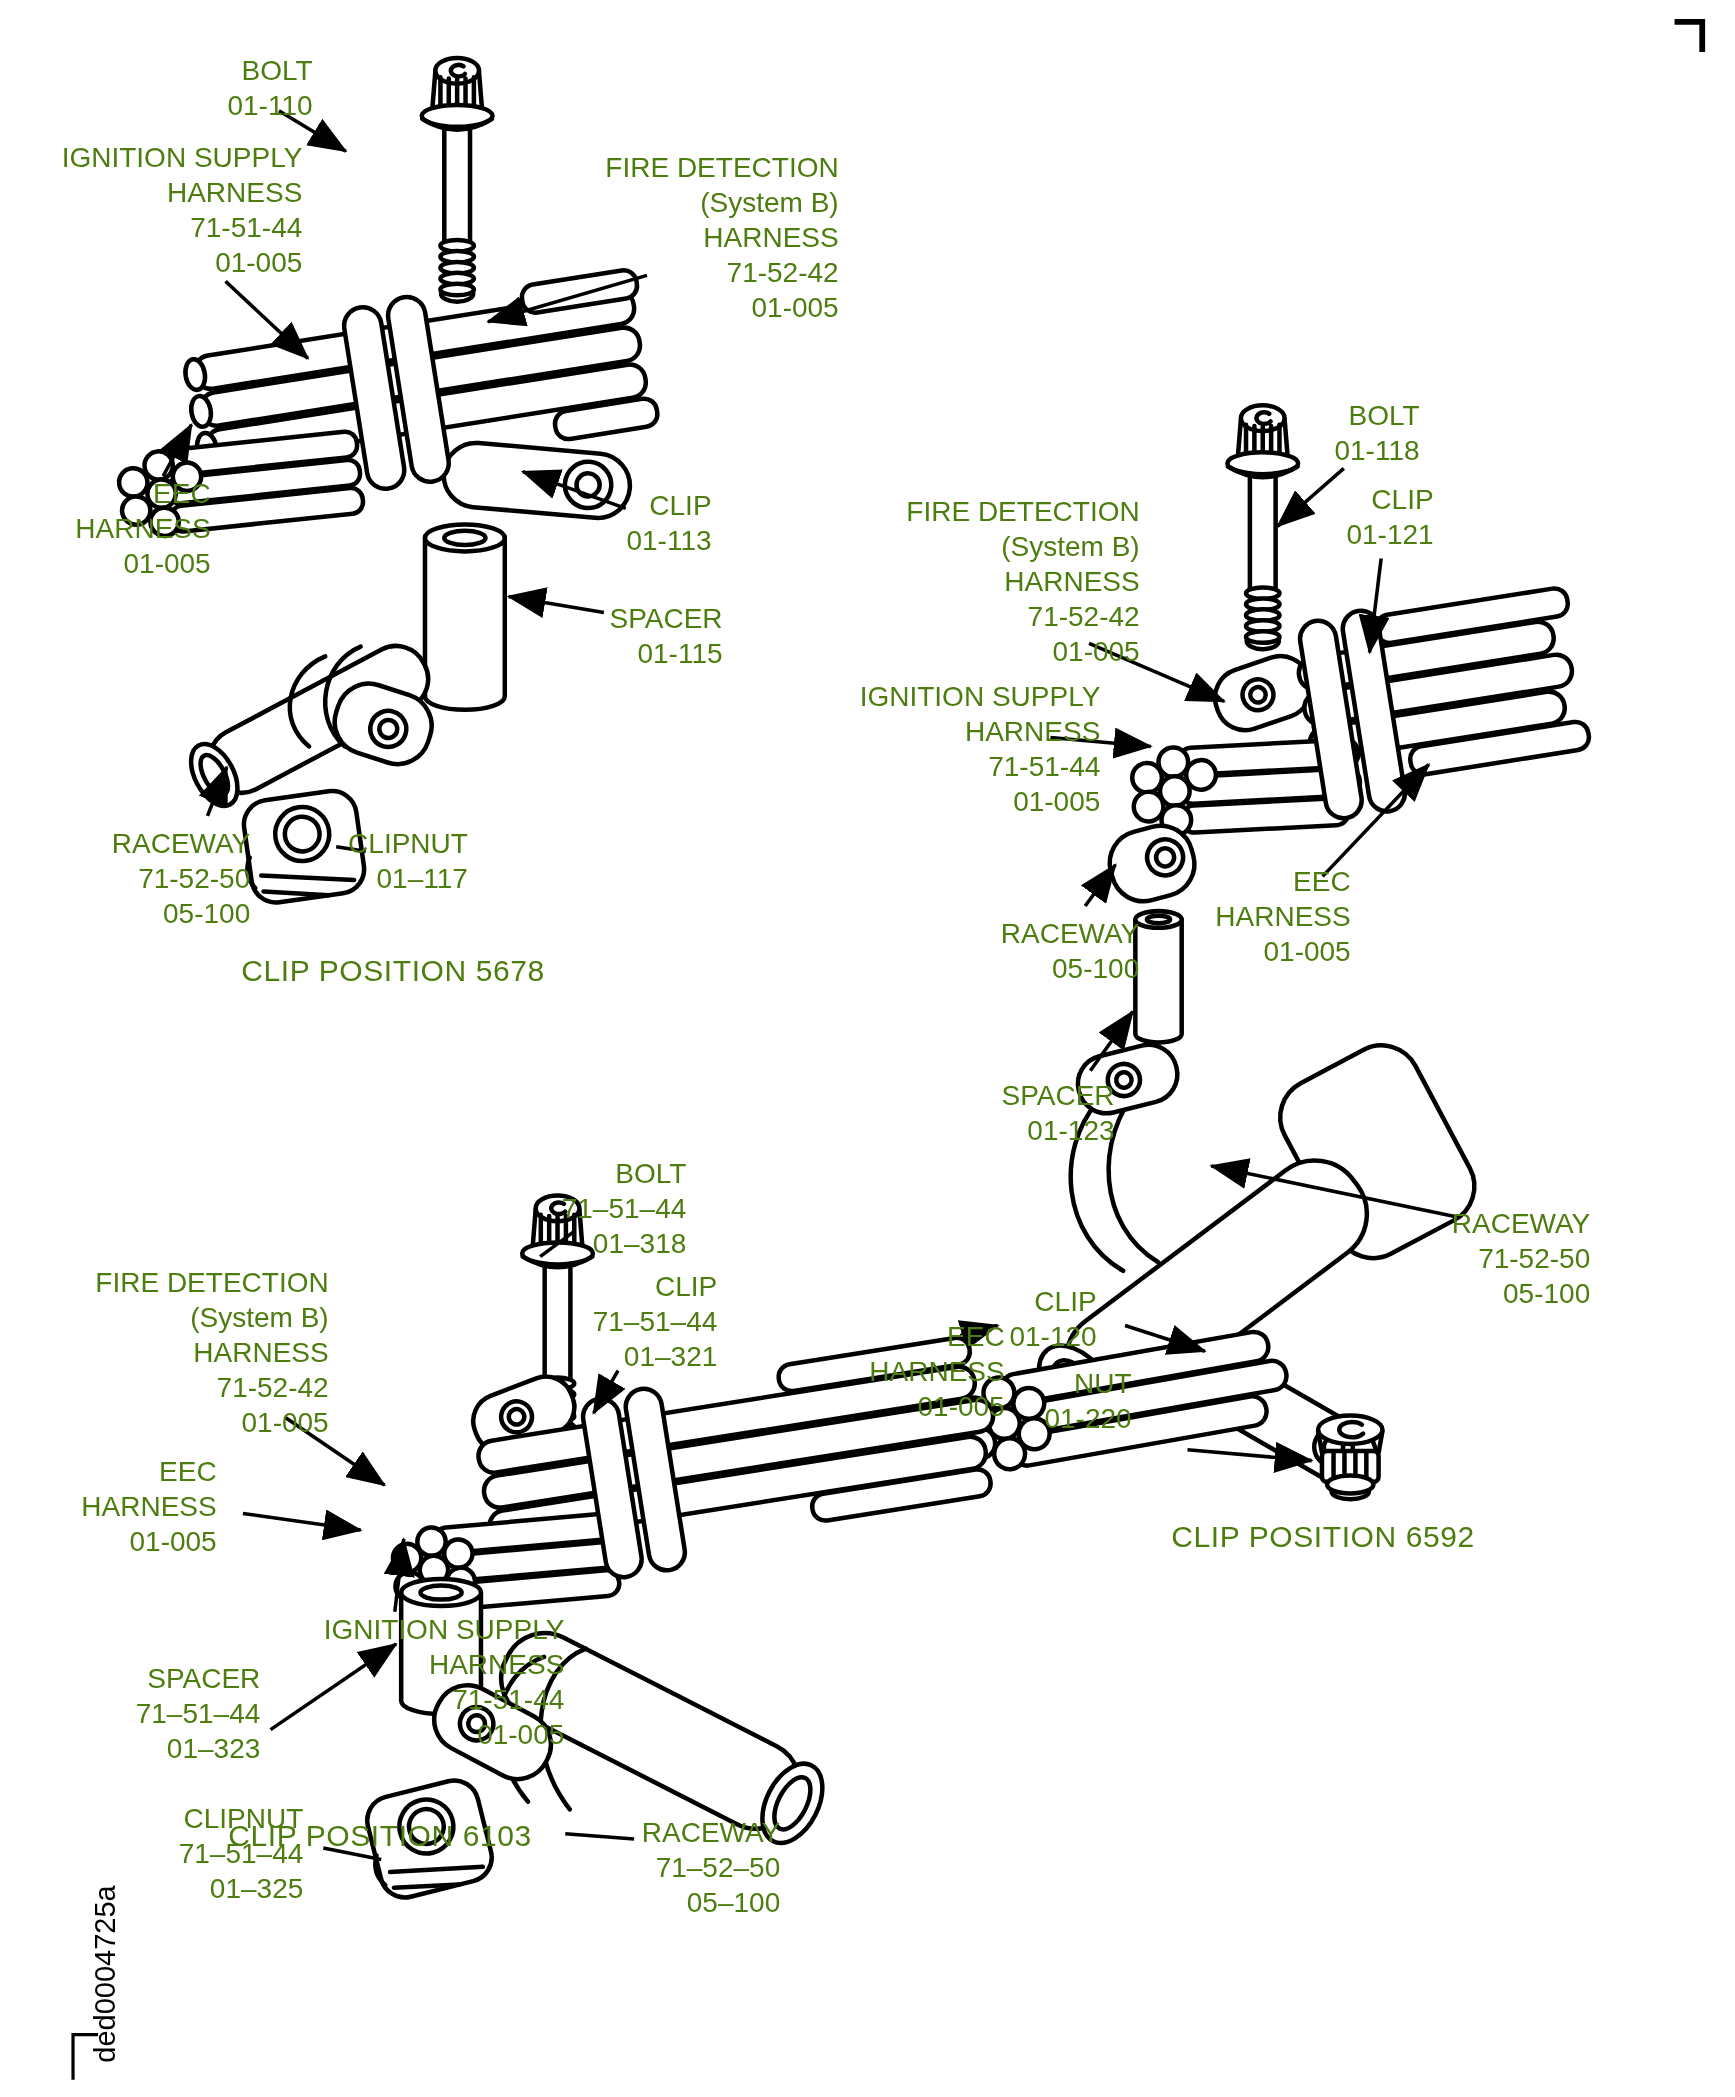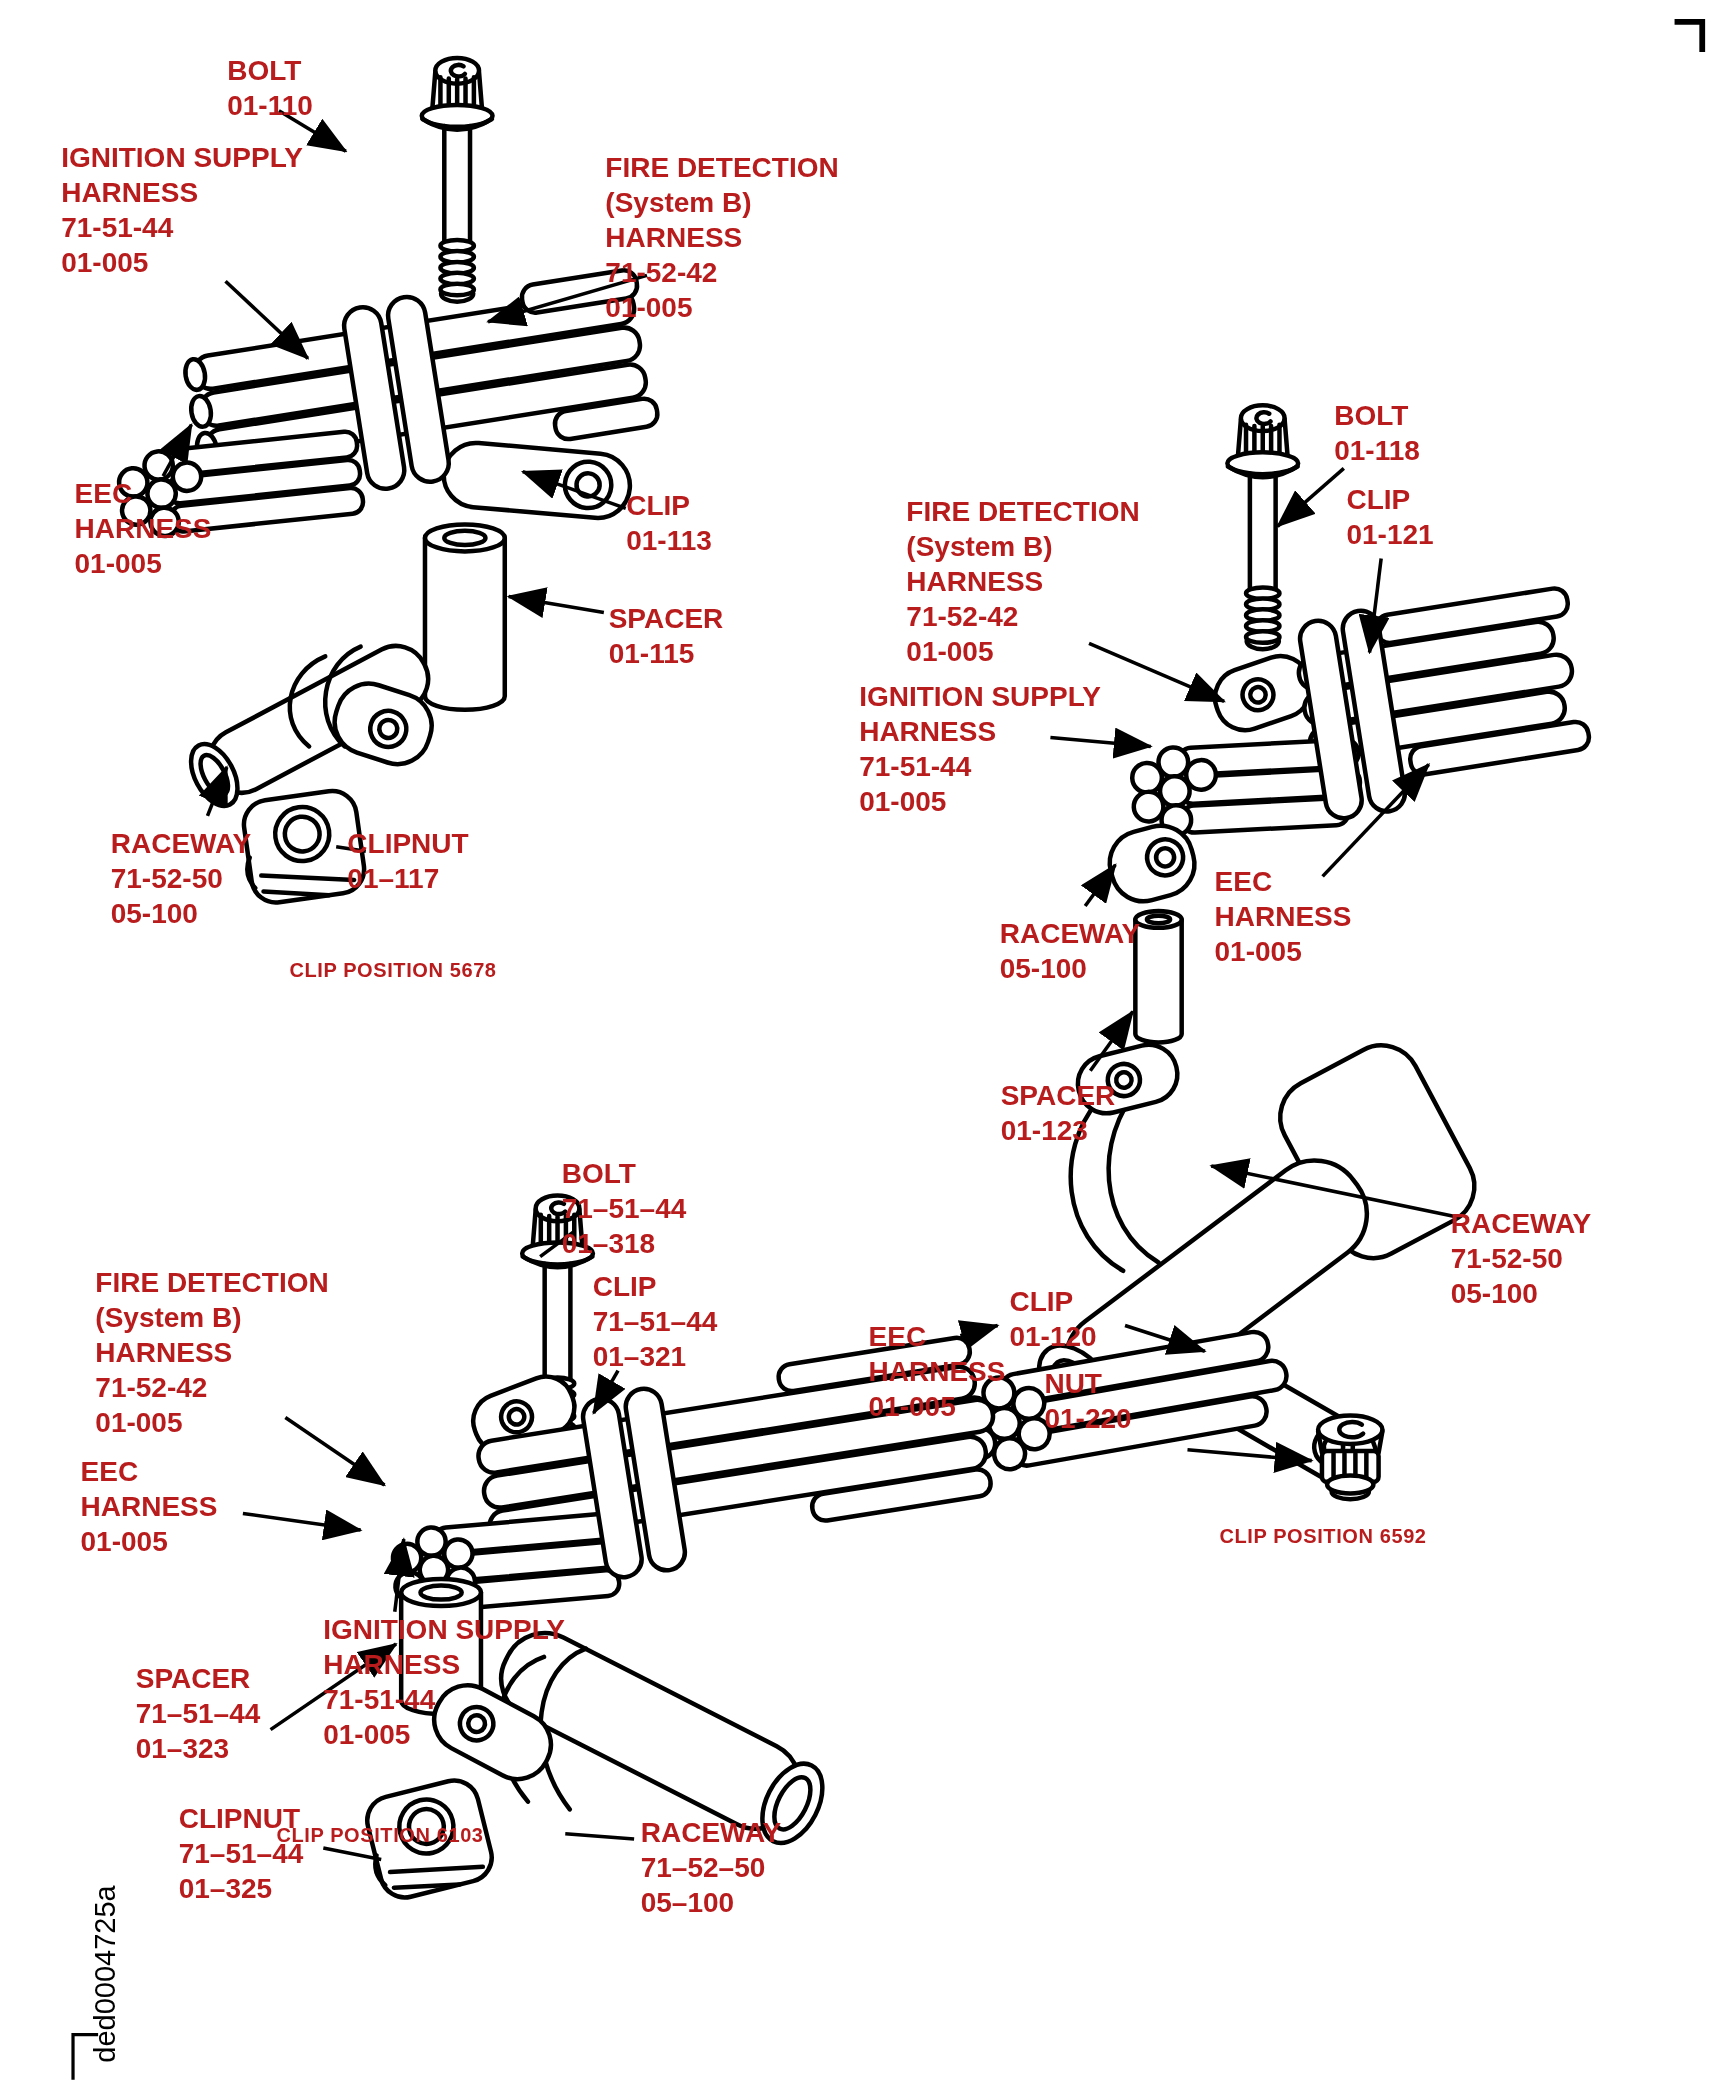--- a/index.html
+++ b/index.html
@@ -1,21 +1,21 @@
 <!DOCTYPE html>
 <html style="font-size:10.3px"><head>
 <meta charset="utf-8">
 <style>
   html,body{margin:0;padding:0;background:#fff;}
   #page{position:relative;width:1736px;height:2097px;background:#fff;overflow:hidden;
         font-family:"Liberation Sans", sans-serif;color:#000;}
   #art{position:absolute;left:0;top:0;}
-  .lbl{position:absolute;transform:translate(-50%,-50%);text-align:left;
-       font-size:28px;line-height:35px;font-weight:bold;white-space:pre-line;color:#b91c1c;}
-  .cap{font-size:20px;letter-spacing:0.6px;}
+  .lbl{position:absolute;transform:translate(-50%,-50%);text-align:right;
+       font-size:28px;line-height:35px;font-weight:normal;white-space:pre-line;color:#4d7c0f;}
+  .cap{font-size:30px;letter-spacing:0.6px;}
   .doccode{position:absolute;transform:translate(-50%,-50%) rotate(-90deg);
        font-size:29px;font-weight:normal;white-space:nowrap;}
   svg .pt{fill:#fff;stroke:#000;stroke-width:7;stroke-linejoin:round;stroke-linecap:round;}
   svg .ln{fill:none;stroke:#000;stroke-width:7;stroke-linejoin:round;stroke-linecap:round;}
   svg .ar{fill:none;stroke:#000;stroke-width:5.5;}
   svg .mk{fill:none;stroke:#000;}
 </style>
 </head>
 <body>
 

